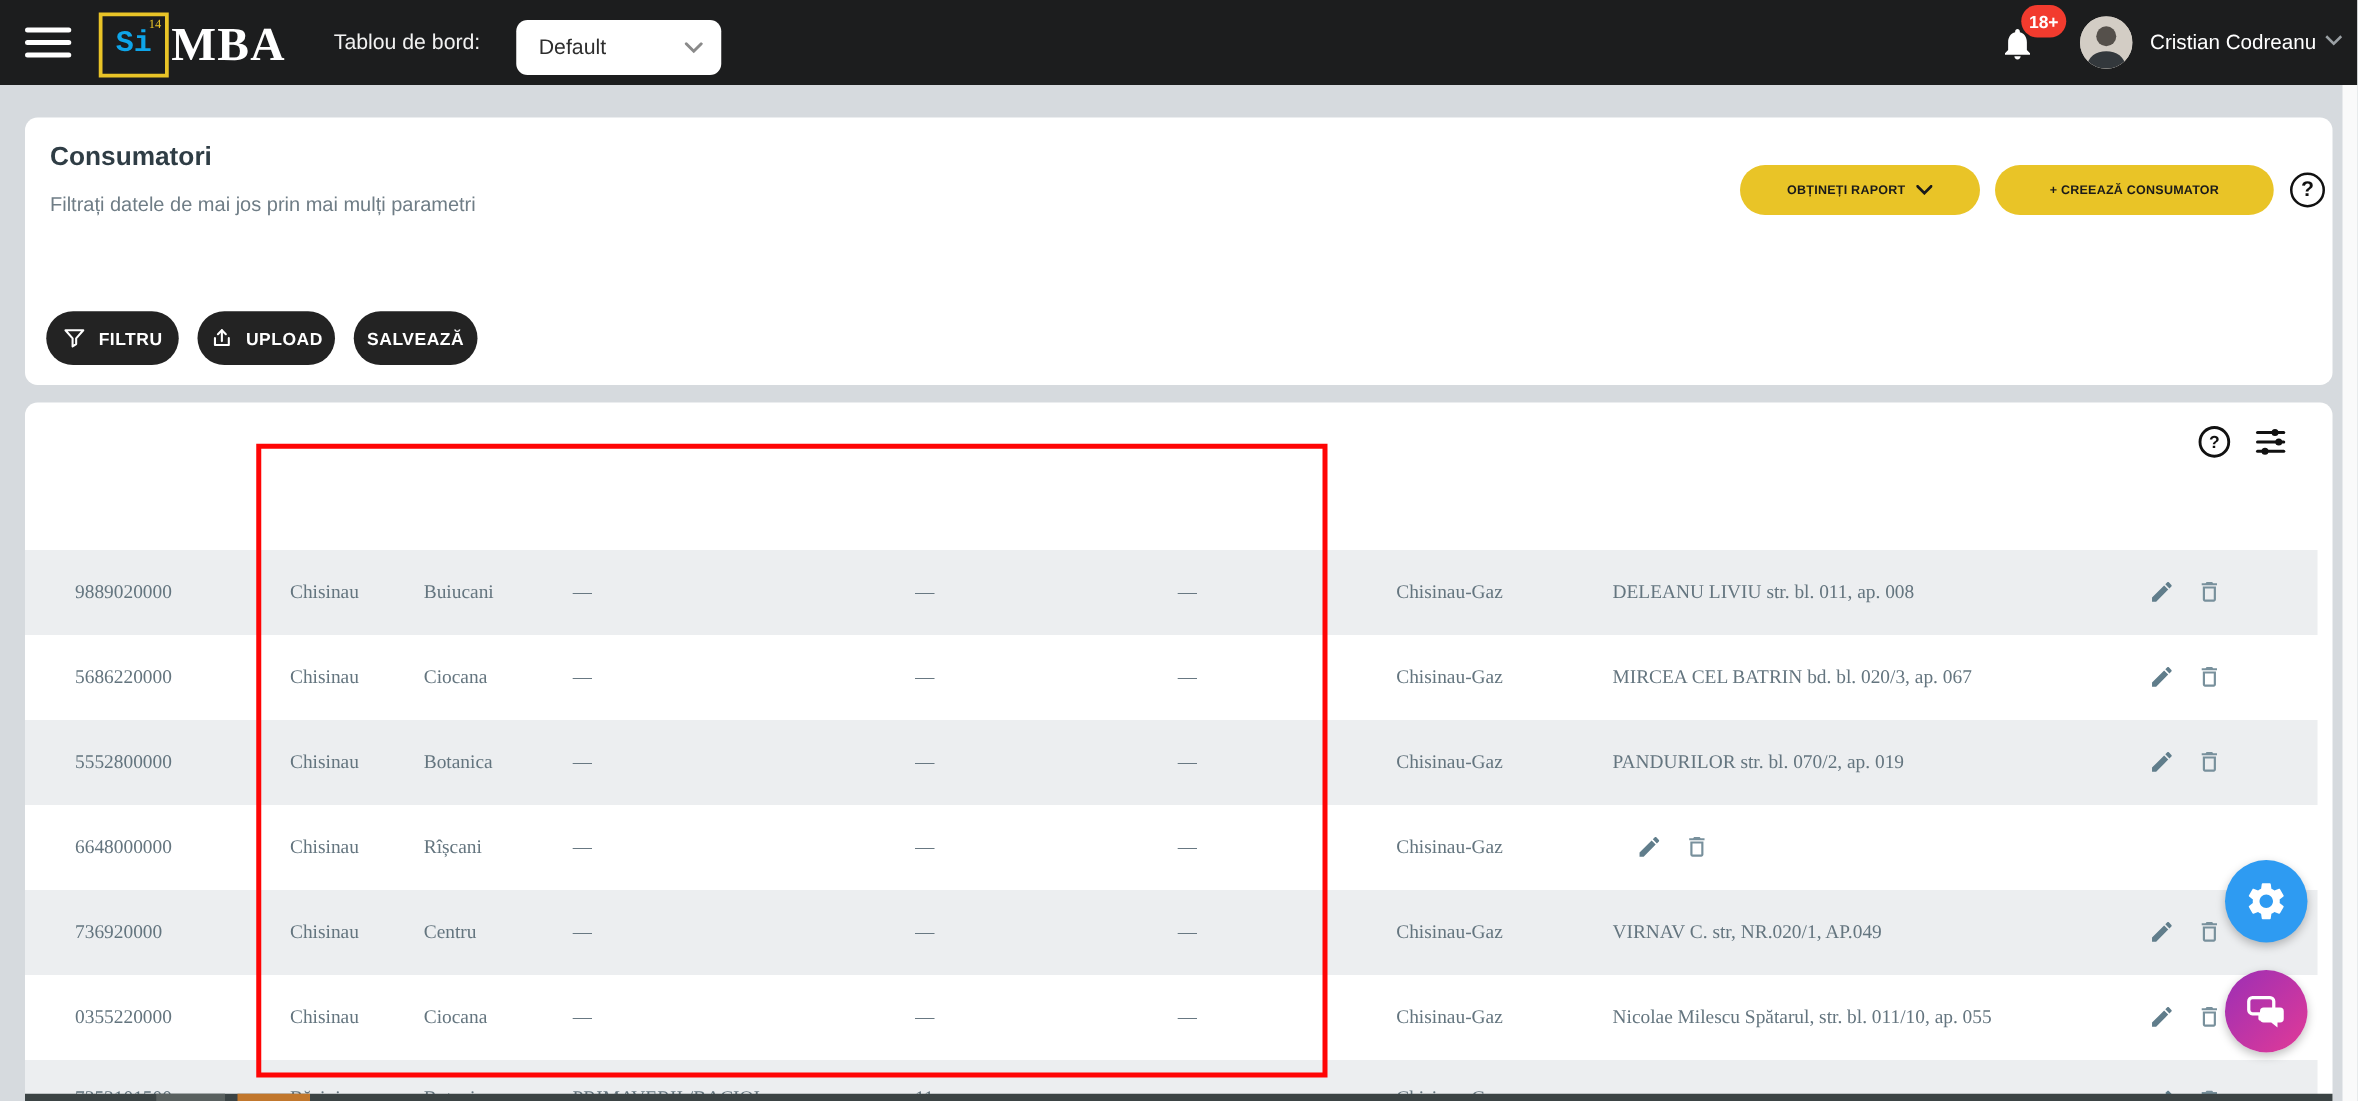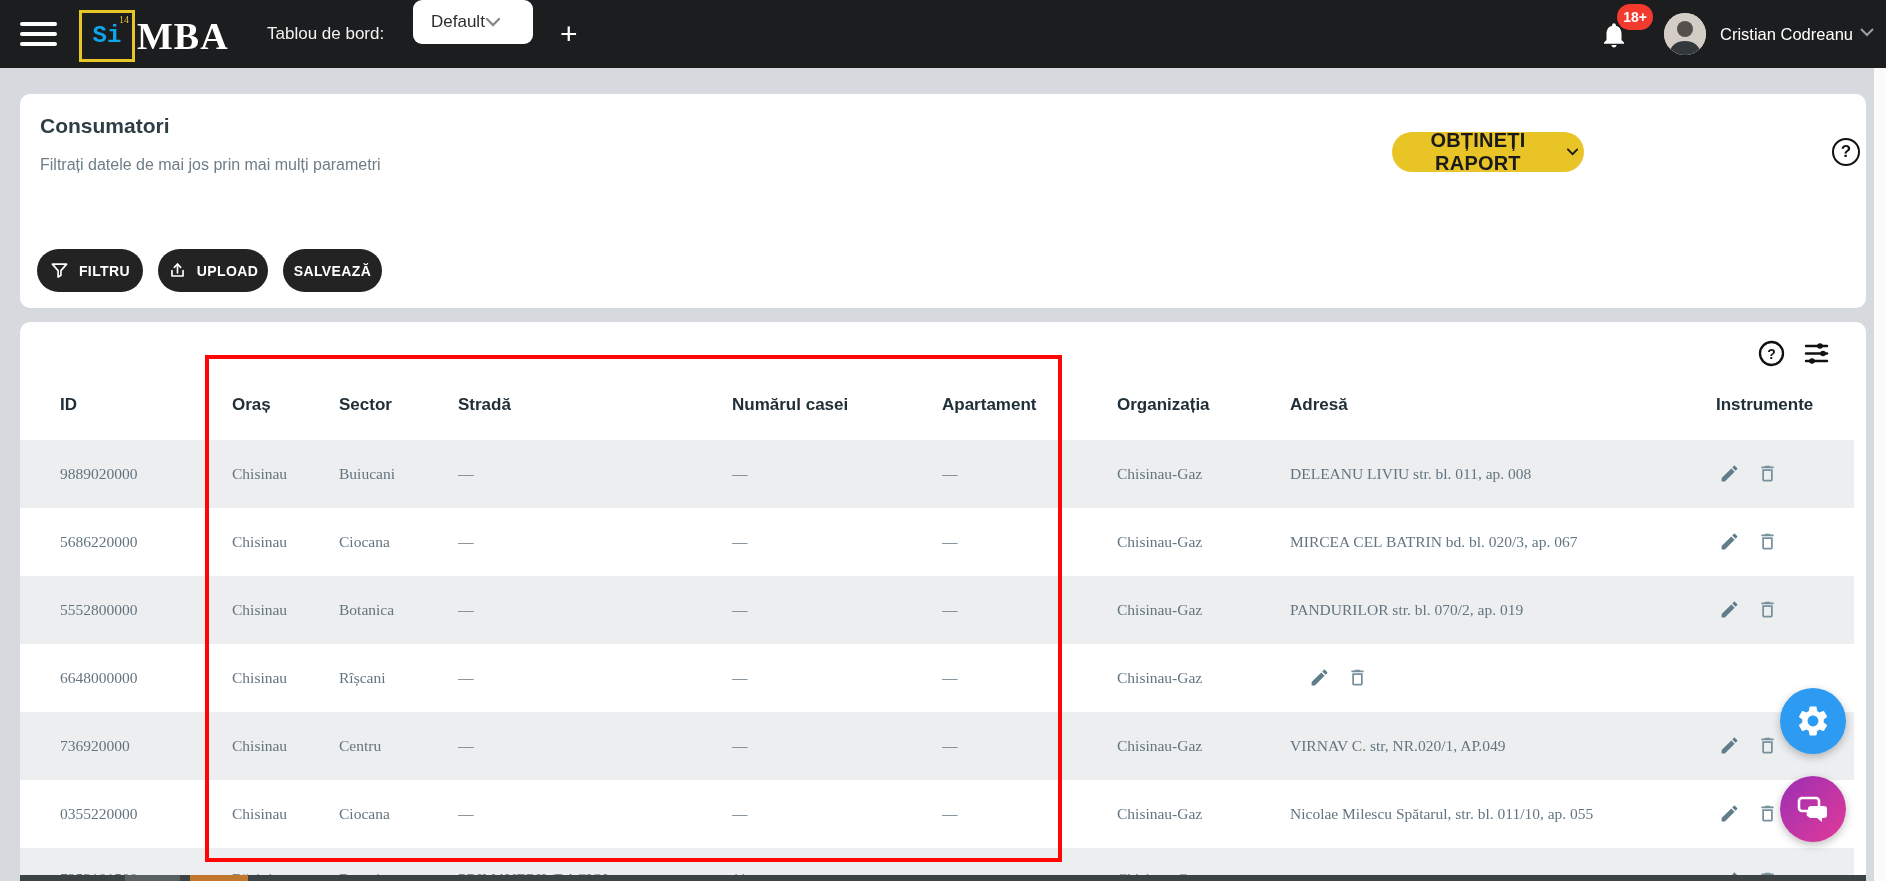--- a/index.html
+++ b/index.html
@@ -9,38 +9,38 @@
   
   .topbar{position:absolute;left:0;top:0;width:1886px;height:68px;background:#1c1d1e;z-index:30;}
   .burger{position:absolute;left:20px;top:22px;width:37px;height:24px;cursor:pointer;}
   .burger span{display:block;height:4px;background:#fff;border-radius:2px;margin-bottom:6px;}
   .logo{position:absolute;left:79px;top:10px;display:flex;align-items:center;}
   .logo-box{position:relative;width:50px;height:46px;border:3px solid #e9c427;display:flex;align-items:center;justify-content:center;}
   .logo-si{font-family:Liberation Mono, monospace;font-weight:700;font-size:24px;color:#0ea5e9;line-height:1;}
   .logo-sup{position:absolute;top:1px;right:3px;font-size:10px;color:#e9c427;font-family:"Liberation Serif",serif;font-weight:400;}
   .logo-mba{font-family:"Liberation Serif", serif;font-weight:700;font-size:38px;color:#fff;line-height:1;margin-left:2px;letter-spacing:1px;}
   .dash-label{position:absolute;left:267px;top:0;height:68px;display:flex;align-items:center;color:#f2f2f2;font-size:17px;}
-  .dash-select{position:absolute;left:413px;top:0;width:120px;height:44px;background:#fff;border-radius:9px;display:flex;align-items:center;padding:0 14px 0 18px;box-sizing:border-box;cursor:pointer;}
+  .dash-select{position:absolute;left:413px;top:16px;width:164px;height:44px;background:#fff;border-radius:9px;display:flex;align-items:center;justify-content:space-between;padding:0 14px 0 18px;box-sizing:border-box;cursor:pointer;}
   .dash-select span{font-size:17px;color:#2e2e2e;}
   .plus-btn{position:absolute;left:560px;top:0;height:68px;display:flex;align-items:center;color:#fff;font-size:30px;font-weight:400;cursor:pointer;}
   .bell{position:absolute;left:1599px;top:18px;width:30px;height:34px;cursor:pointer;}
   .badge{position:absolute;left:1617px;top:4px;min-width:24px;height:26px;padding:0 6px;background:#f23b2e;border-radius:14px;color:#fff;font-size:14px;font-weight:700;display:flex;align-items:center;justify-content:center;}
   .avatar{position:absolute;left:1664px;top:13px;width:42px;height:42px;border-radius:50%;overflow:hidden;background:#cfc9c2;cursor:pointer;}
   .username{position:absolute;left:1720px;top:0;height:68px;display:flex;align-items:center;color:#fff;font-size:16.5px;cursor:pointer;}
   .user-chevron{position:absolute;left:1860px;top:28px;}
 
   
   .card{position:absolute;background:#fff;border-radius:10px;}
   .title-card{left:20px;top:94px;width:1846px;height:214px;}
   .table-card{left:20px;top:322px;width:1846px;height:640px;border-bottom-left-radius:0;border-bottom-right-radius:0;}
 
   .page-title{position:absolute;left:20px;top:20px;font-size:21px;font-weight:700;color:#2f3d45;}
   .page-subtitle{position:absolute;left:20px;top:62px;font-size:16px;color:#6f7d86;}
 
-  .ybtn{position:absolute;top:38px;height:40px;background:#e9c427;border:none;border-radius:20px;display:flex;align-items:center;justify-content:center;gap:9px;font-family:inherit;font-size:20px;font-weight:800;color:#1a1a1a;letter-spacing:.2px;cursor:pointer;box-sizing:border-box;}
+  .ybtn{position:absolute;top:38px;height:40px;background:#e9c427;border:none;border-radius:20px;display:flex;align-items:center;justify-content:center;gap:9px;font-family:inherit;font-size:10px;font-weight:800;color:#1a1a1a;letter-spacing:.2px;cursor:pointer;box-sizing:border-box;}
   .ybtn.report{left:1372px;width:192px;}
   .ybtn.create{left:1576px;width:223px;}
   .help-circ{position:absolute;left:1812px;top:44px;width:28px;height:28px;border-radius:50%;border:2.5px solid #111;color:#111;display:flex;align-items:center;justify-content:center;font-weight:800;font-size:17px;box-sizing:border-box;cursor:pointer;background:#fff;}
 
   .kbtn{position:absolute;top:155px;height:43px;background:#232323;border:none;border-radius:22px;display:flex;align-items:center;justify-content:center;gap:10px;font-family:inherit;font-size:14px;font-weight:800;color:#fff;letter-spacing:.4px;cursor:pointer;}
   .kbtn.filtru{left:17px;width:106px;}
   .kbtn.upload{left:138px;width:110px;}
   .kbtn.salveaza{left:263px;width:99px;}
 
   
@@ -129,20 +129,23 @@
   <div class="card title-card">
     <div class="page-title">Consumatori</div>
     <div class="page-subtitle">Filtrați datele de mai jos prin mai mulți parametri</div>
 
     <button class="ybtn report">
       <span>OBȚINEȚI RAPORT</span>
       <svg width="13" height="8" viewBox="0 0 13 8">
           <polyline points="1,1 6.5,6.5 12,1" fill="none" stroke="#1a1a1a" stroke-width="2.2" stroke-linecap="round"></polyline>
         </svg>
     </button>
+    <button class="ybtn create">
+      <span>+ CREEAZĂ CONSUMATOR</span>
+    </button>
     <div class="help-circ">?</div>
 
     <button class="kbtn filtru">
       <svg width="19" height="19" viewBox="0 0 24 24">
           <path d="M3 4h18l-7.2 8.2V18l-3.6 2.4v-8.2L3 4z" fill="none" stroke="#fff" stroke-width="2.1" stroke-linejoin="round"></path>
         </svg>
       <span>FILTRU</span>
     </button>
     <button class="kbtn upload">
       <svg width="19" height="19" viewBox="0 0 24 24" fill="none" stroke="#fff" stroke-width="2.1" stroke-linecap="round" stroke-linejoin="round">
@@ -166,31 +169,20 @@
       <svg class="ic" viewBox="0 0 27 27" stroke="#111" stroke-width="2.4" stroke-linecap="round">
         <line x1="3" y1="6" x2="24" y2="6"></line>
           <circle cx="17" cy="6" r="2.8" fill="#111" stroke="none"></circle>
         <line x1="3" y1="13.5" x2="24" y2="13.5"></line>
           <circle cx="20" cy="13.5" r="2.8" fill="#111" stroke="none"></circle>
         <line x1="3" y1="21" x2="24" y2="21"></line>
           <circle cx="9" cy="21" r="2.8" fill="#111" stroke="none"></circle>
       </svg>
     </div>
 
-    <div class="thead">
-        <div class="hcell c-id">ID</div>
-        <div class="hcell c-oras">Oraș</div>
-        <div class="hcell c-sector">Sector</div>
-        <div class="hcell c-strada">Stradă</div>
-        <div class="hcell c-numarul_casei">Numărul casei</div>
-        <div class="hcell c-apartament">Apartament</div>
-        <div class="hcell c-organizatia">Organizația</div>
-        <div class="hcell c-adresa">Adresă</div>
-        <div class="hcell c-instrumente">Instrumente</div>
-      </div>
     <div class="tbody">
         <div class="trow alt">
           <div class="cell c-id">9889020000</div>
           <div class="cell c-oras">Chisinau</div>
           <div class="cell c-sector">Buiucani</div>
           <div class="cell c-strada">—</div>
           <div class="cell c-numarul_casei">—</div>
           <div class="cell c-apartament">—</div>
           <div class="cell c-organizatia">Chisinau-Gaz</div>
           <div class="cell c-adresa">DELEANU LIVIU str. bl. 011, ap. 008</div>

